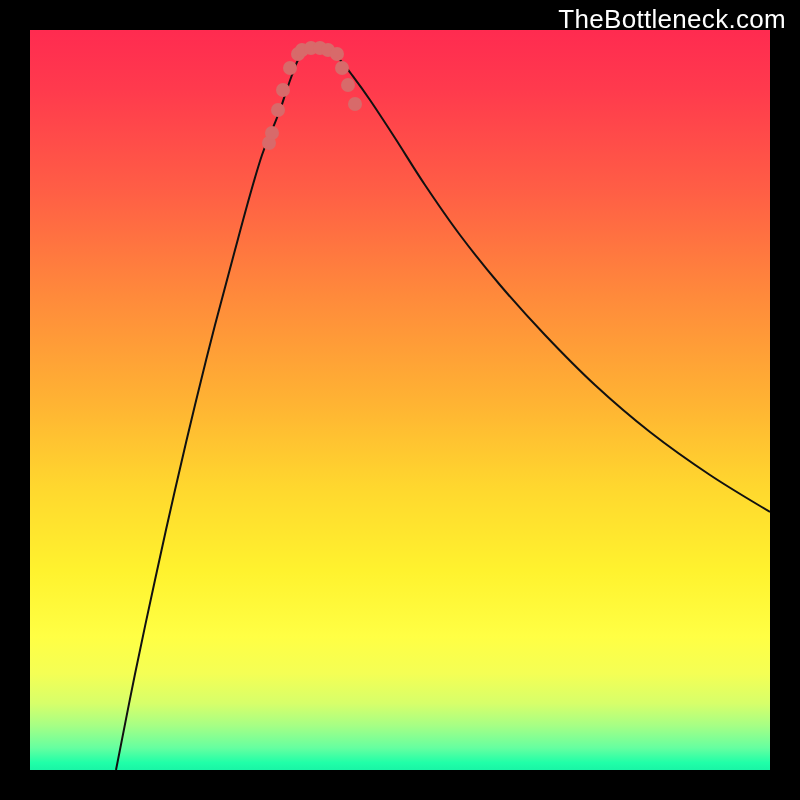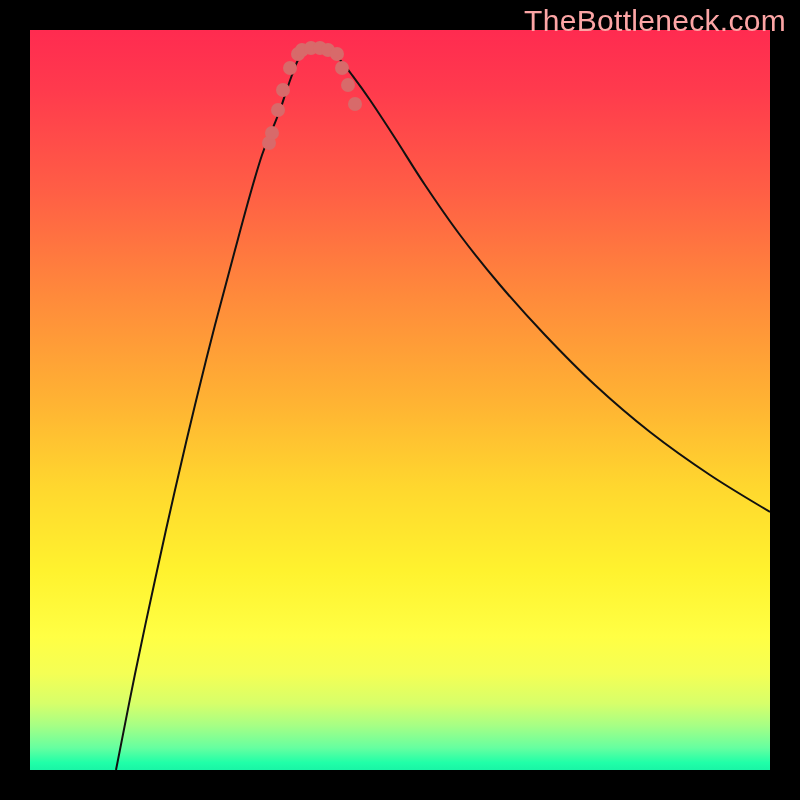--- a/index.html
+++ b/index.html
@@ -8,22 +8,22 @@
     height: 800px;
     background: #000;
     position: relative;
     font-family: Arial, Helvetica, sans-serif;
     overflow: hidden;
   }
   .watermark {
     position: absolute;
     top: 4px;
     right: 14px;
-    color: #fca5a5;
-    font-size: 30px;
+    color: #ffffff;
+    font-size: 26px;
     font-weight: 500;
     letter-spacing: 0.3px;
     z-index: 10;
   }
   .plot-area {
     position: absolute;
     left: 30px;
     top: 30px;
     width: 740px;
     height: 740px;

